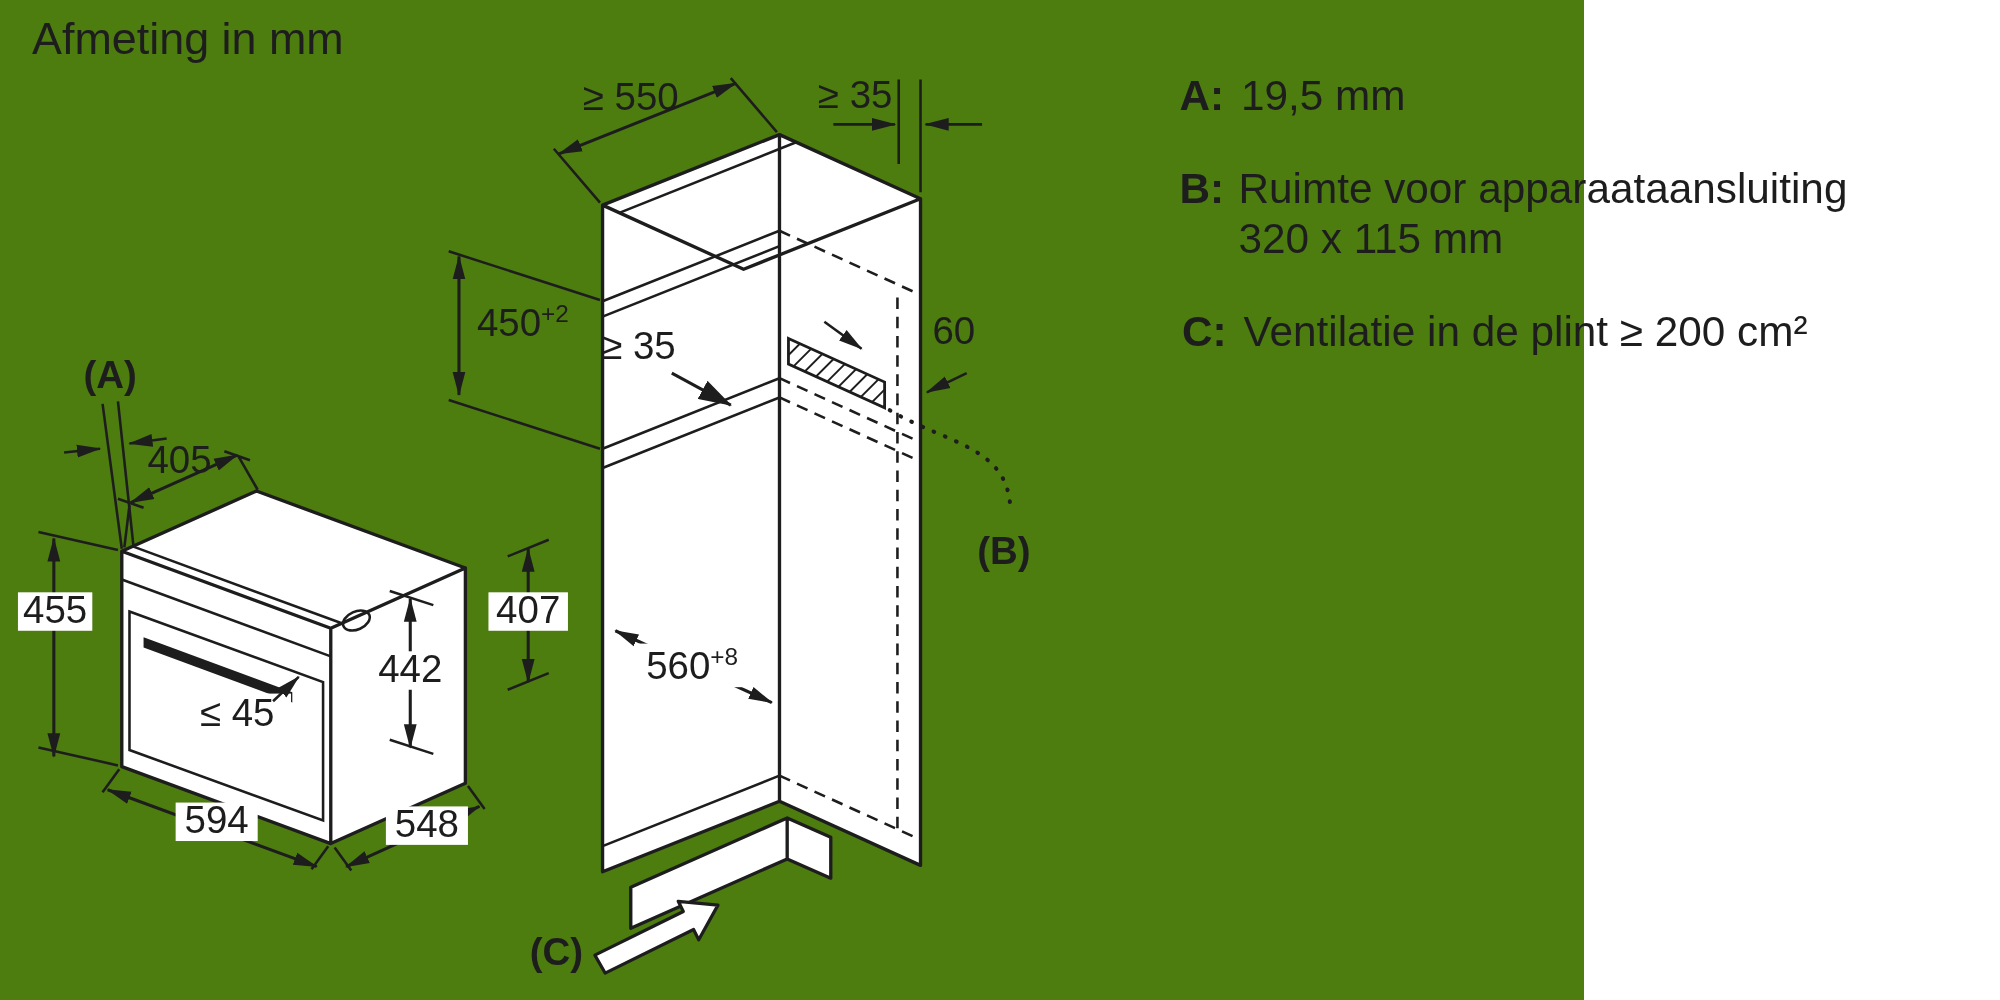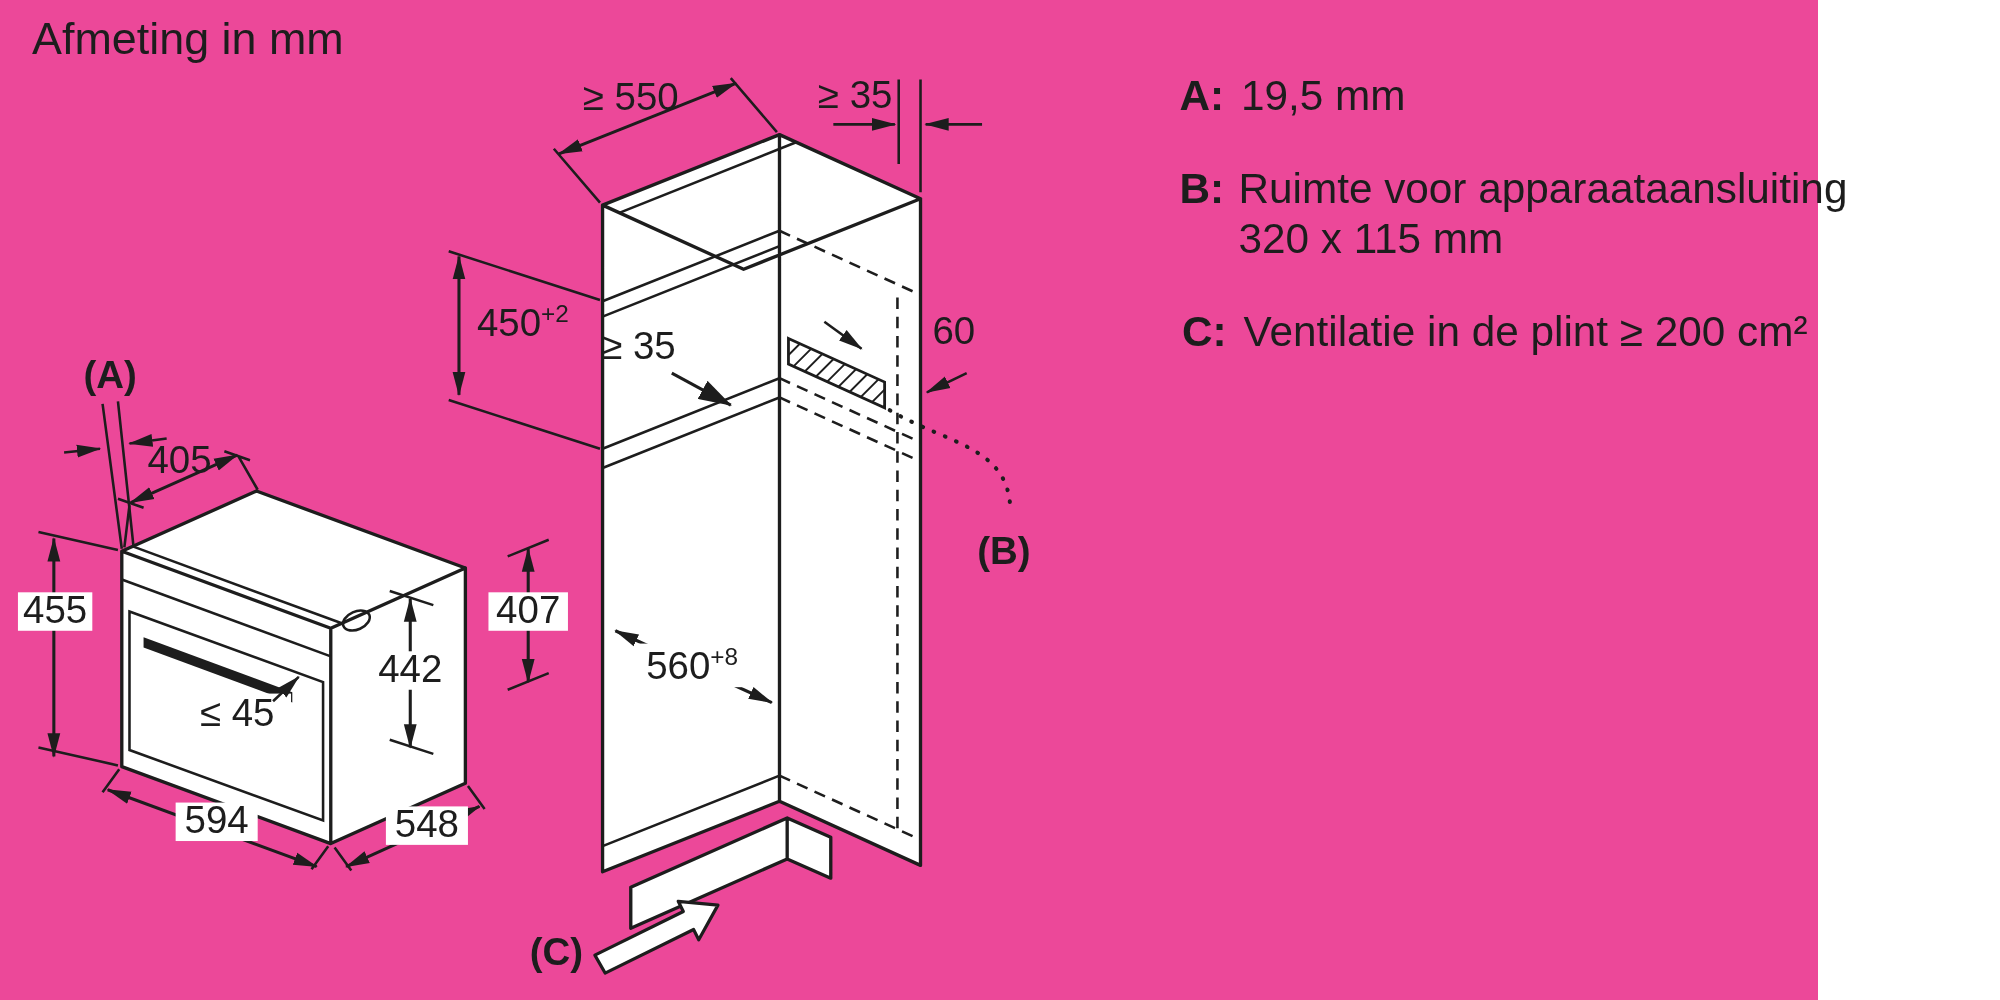--- a/index.html
+++ b/index.html
@@ -1,17 +1,17 @@
 <!DOCTYPE html>
 <html><head>
 <meta charset="utf-8">
 <style>
   html,body{margin:0;padding:0;background:#ffffff;}
   body{width:2000px;height:1000px;overflow:hidden;}
-  #stage{width:1818px;height:1000px;position:relative;background:#ec4899;text-align:center;}
+  #stage{width:1584px;height:1000px;position:relative;background:#4d7c0f;text-align:center;}
   svg text{font-family:"Liberation Sans","DejaVu Sans",sans-serif;fill:#1d1d1d;}
   .t-title{font-size:35px;}
   .t-dim{font-size:30px;}
   .t-sup{font-size:19px;}
   .t-key{font-size:30px;font-weight:bold;}
   .t-leg{font-size:33px;}
   .t-leg-b{font-weight:bold;}
   .mid{text-anchor:middle;}
   .ln{fill:none;stroke:#1d1d1d;stroke-width:2.4;}
   .thin{stroke-width:2;}

